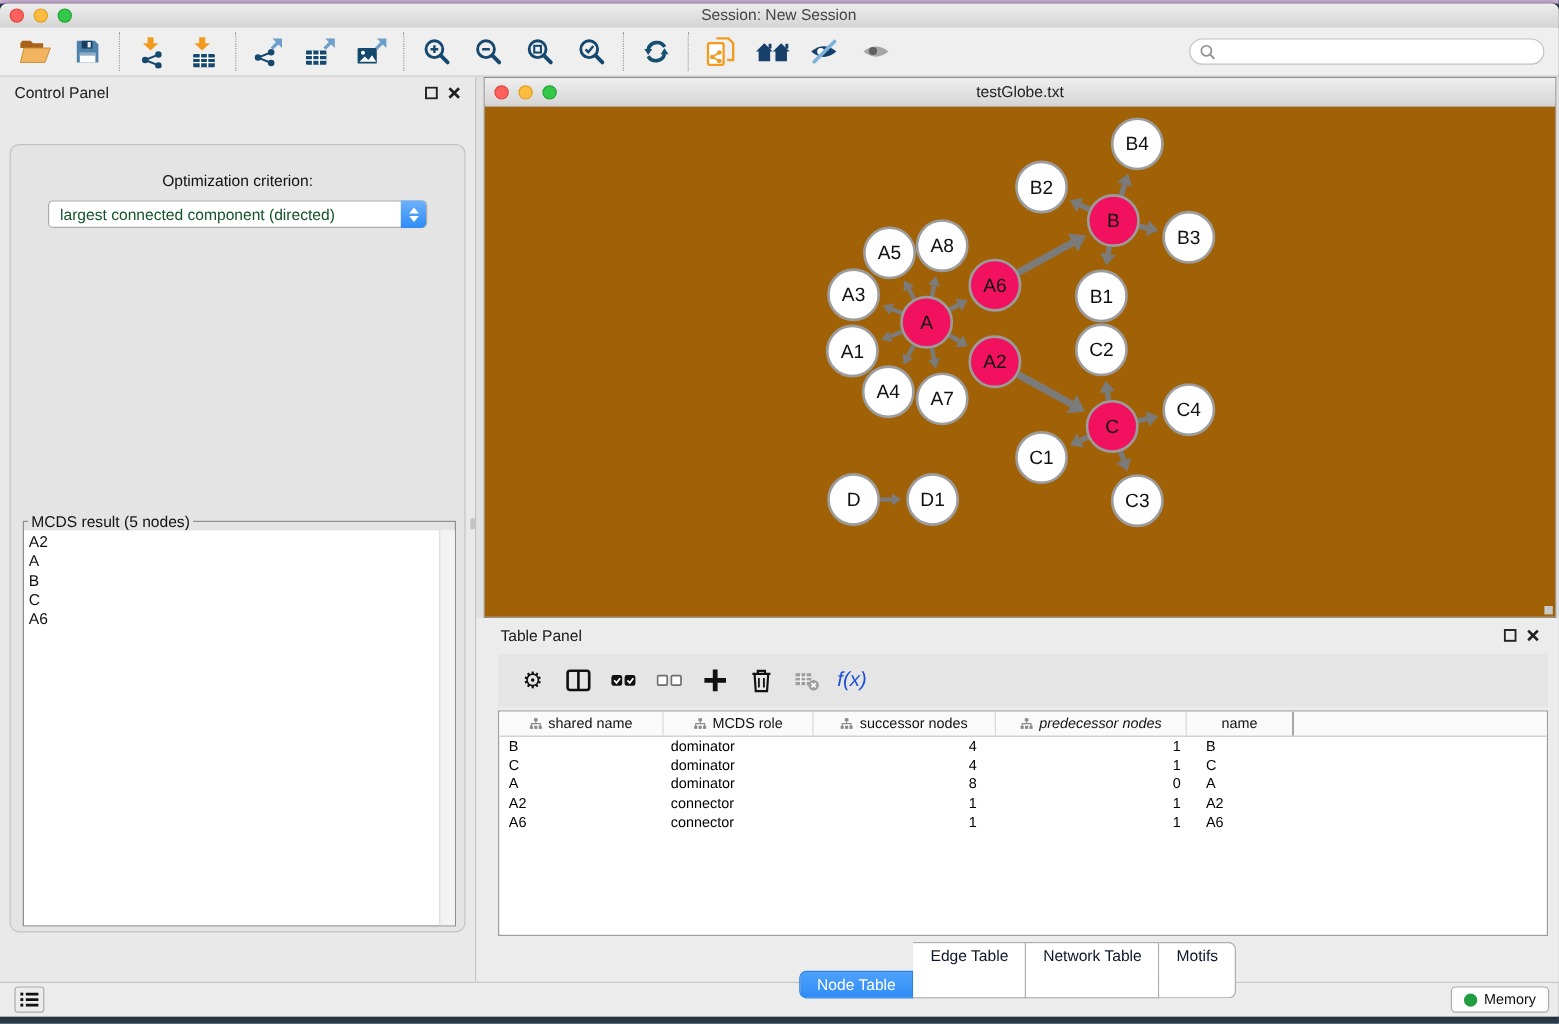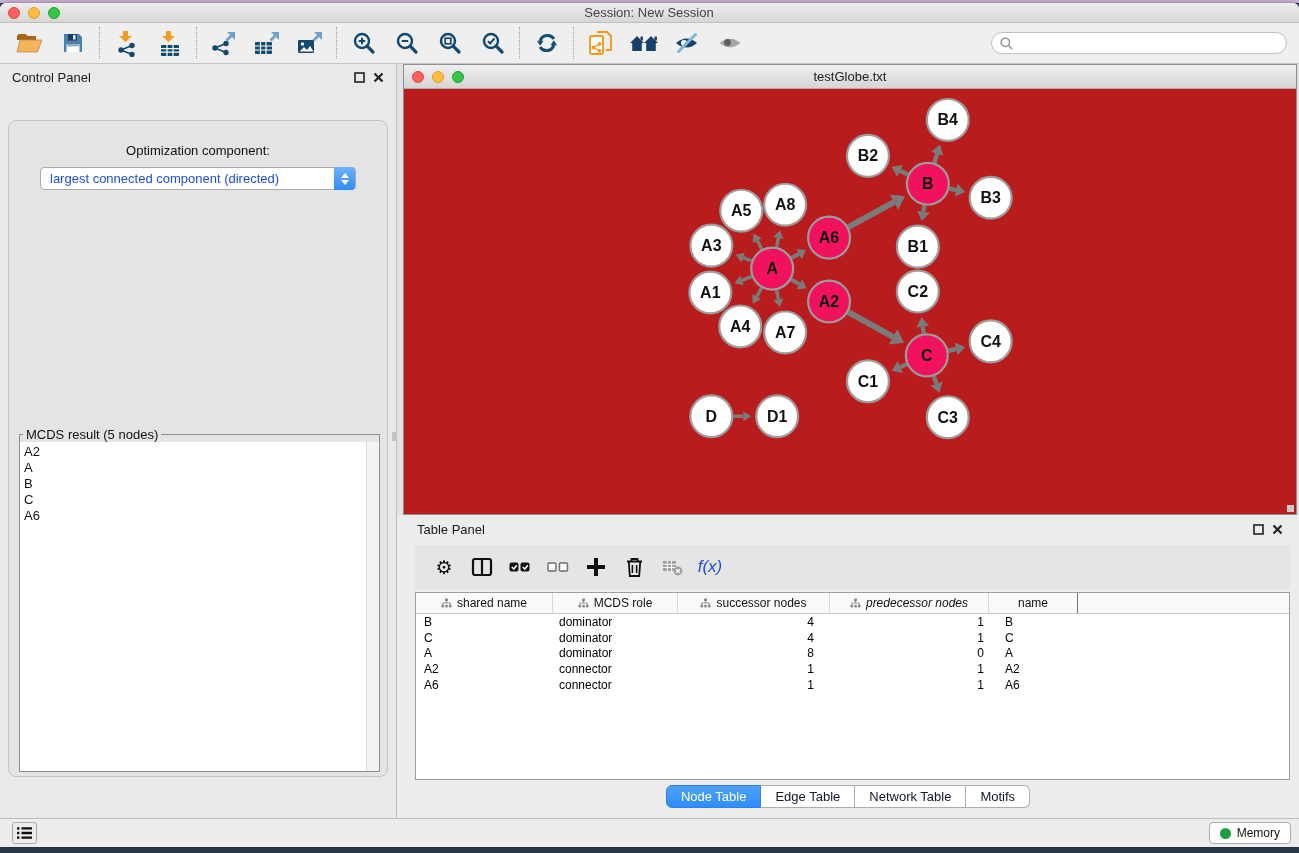--- a/index.html
+++ b/index.html
@@ -47,21 +47,21 @@
   .tab { font-size:13px; padding:3px 13px; background:#FFF; border:1px solid #BDBDBD; border-left:none;
          color:#111; display:flex; align-items:center; cursor:default; }
   .tab:first-child { border-left:1px solid #BDBDBD; border-radius:5px 0 0 5px; }
   .tab:last-child { border-radius:0 5px 5px 0; }
   .tab.active { background:linear-gradient(#57A5FA,#2F8DF7); color:#FFF; border-color:#2F82E4; }
   .cp-body { position:absolute; left:8px; right:8px; top:56px; bottom:41px;
              background:#E4E4E4; border:1px solid #C3C3C3; border-radius:8px; }
   .opt-label { text-align:center; font-size:13px; color:#111; margin-top:22px; }
   .dropdown { margin:9px auto 0; width:316px; height:23px; background:#FFF; border:1px solid #ABABAB;
               border-radius:4px; display:flex; align-items:center; position:relative; cursor:default; }
-  .dropdown .dd-text { font-size:13px; color:#1d4ed8; margin-left:9px; }
+  .dropdown .dd-text { font-size:13px; color:#14532d; margin-left:9px; }
   .dd-stepper { position:absolute; right:0; top:-1px; bottom:-1px; width:21px;
                 background:linear-gradient(#6FB1FA,#2E8CF7); border-radius:0 4px 4px 0;
                 display:flex; flex-direction:column; align-items:center; justify-content:center; gap:2px; }
   .dd-up { width:0; height:0; border-left:4px solid transparent; border-right:4px solid transparent;
            border-bottom:5px solid #FFF; }
   .dd-down { width:0; height:0; border-left:4px solid transparent; border-right:4px solid transparent;
              border-top:5px solid #FFF; }
   .btn-row { display:flex; justify-content:center; gap:15px; margin-top:11px; }
   .btn { font-size:13px; color:#111; background:linear-gradient(#FFFFFF,#F1F1F1);
          border:1px solid #A9A9A9; border-radius:5px; padding:3px 15px; cursor:default;
@@ -74,21 +74,21 @@
   .result-scroll { width:13px; background:#F3F3F3; border-left:1px solid #DCDCDC; }
 
   
   .right-col { flex:1 1 auto; position:relative; background:#E2E2E2; }
 
   .net-window { position:absolute; left:6px; right:2px; top:0; height:451px;
                 border:1px solid #8F8F8F; background:#FFF; display:flex; flex-direction:column; }
   .net-titlebar { height:24px; flex:0 0 24px; background:linear-gradient(#EFEFEF,#D5D5D5);
                   border-bottom:1px solid #ABABAB; display:flex; align-items:center; position:relative; }
   .net-title { position:absolute; left:0; right:0; text-align:center; font-size:13px; color:#222; }
-  .net-canvas { flex:1; position:relative; background:#b91c1c;font-weight:bold; }
+  .net-canvas { flex:1; position:relative; background:#a16207; }
   .net-canvas svg { position:absolute; inset:0; width:100%; height:100%; }
   .grip { position:absolute; right:2px; bottom:2px; width:7px; height:7px; background:#C9C9C9; }
   .split-v { position:absolute; left:-5px; top:368px; width:4px; height:9px; background:#C4C4C4; }
   .split-h { position:absolute; left:443px; top:452px; width:9px; height:4px; background:#C4C4C4; }
 
   
   .table-panel { position:absolute; left:0; right:0; top:451px; bottom:0; background:#ECECEC; }
   .tp-header { height:28px; display:flex; align-items:center; padding:0 16px 0 20px; }
   .tp-title { font-size:13px; color:#1A1A1A; }
   .tp-toolbar { margin:2px 9px 0 18px; height:44px; background:#E5E5E5;
@@ -102,21 +102,21 @@
   .thead { display:flex; height:21px; background:#FAFAFA; border-bottom:1px solid #C9C9C9; }
   .th { display:flex; align-items:center; justify-content:center; gap:5px; border-right:1px solid #D8D8D8;
         color:#111; font-size:12px; position:relative; }
   .th:last-child { border-right:1px solid #737373; }
   .tr { display:flex; height:15.8px; align-items:center; color:#000; }
   .td { overflow:hidden; white-space:nowrap; }
 
   .tp-tabs { display:flex; justify-content:center; margin-top:5px; }
   .btab { font-size:13px; padding:3px 14px; background:#FFF; border:1px solid #ADADAD; border-left:none;
           color:#0f172a; cursor:default; }
-  .btab:first-child { border-left:1px solid #ADADAD; border-radius:6px 0 0 6px; }
+  .btab:first-child { border-left:1px solid #ADADAD; border-radius:6px 0 0 6px;margin-top:24px; }
   .btab:last-child { border-radius:0 6px 6px 0; }
   .btab.active { background:linear-gradient(#4FA1F9,#2F8DF7); color:#FFF; border-color:#2F82E4; }
 
   
   .statusbar { height:29px; flex:0 0 29px; background:#ECECEC; border-top:1px solid #BDBDBD;
                display:flex; align-items:center; padding:0 8px 0 12px; }
   .list-btn { width:25px; height:22px; border:1px solid #ABABAB; background:#ECECEC; border-radius:3px;
               display:flex; align-items:center; justify-content:center; cursor:default; }
   .memory-btn { margin-left:auto; height:22px; border:1px solid #ABABAB; border-radius:4px; background:#FDFDFD;
                 display:flex; align-items:center; gap:6px; padding:0 10px; font-size:12px; color:#111; cursor:default; }
@@ -295,21 +295,21 @@
           <span class="panel-controls">
             <svg width="11" height="11" viewBox="0 0 11 11">
               <rect x="1" y="1" width="9" height="9" fill="none" stroke="#222" stroke-width="1.6"></rect>
             </svg>
             <svg width="11" height="11" viewBox="0 0 11 11">
               <path d="M1.5 1.5 L9.5 9.5 M9.5 1.5 L1.5 9.5" stroke="#222" stroke-width="2.2"></path>
             </svg>
           </span>
         </div>
         <div class="cp-body">
-          <div class="opt-label">Optimization component:</div>
+          <div class="opt-label">Optimization criterion:</div>
           <div class="dropdown">
             <span class="dd-text">largest connected component (directed)</span>
             <span class="dd-stepper">
               <span class="dd-up"></span>
                 <span class="dd-down"></span>
             </span>
           </div>
           <fieldset class="result-box">
             <legend>MCDS result (5 nodes)</legend>
             <div class="result-list" style="position:relative; height:100%;">

